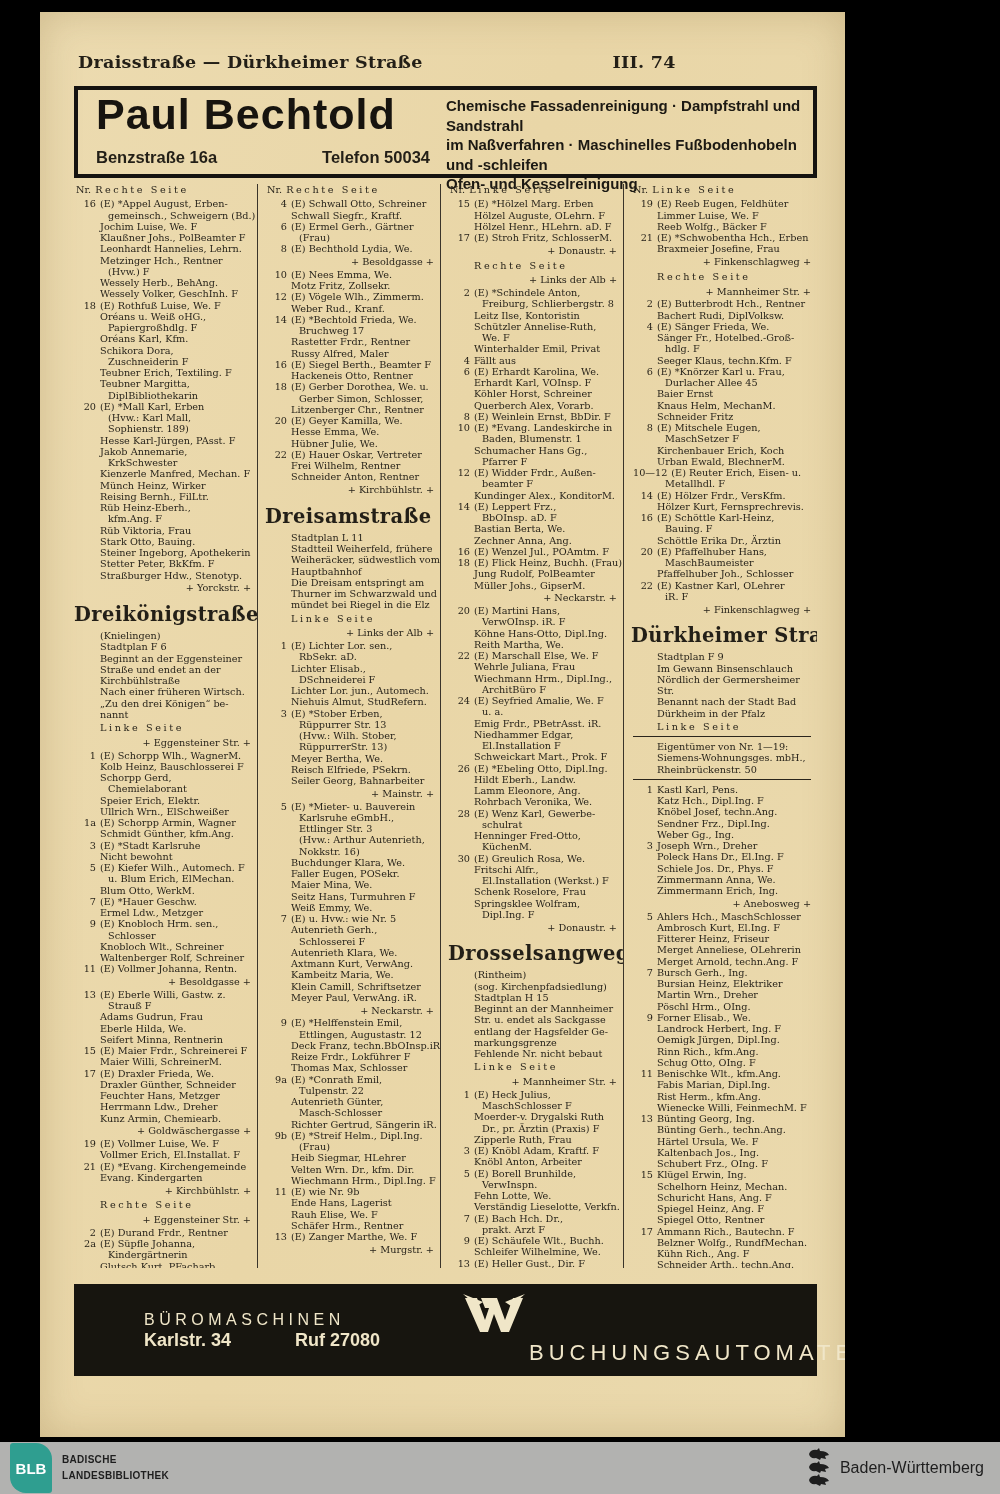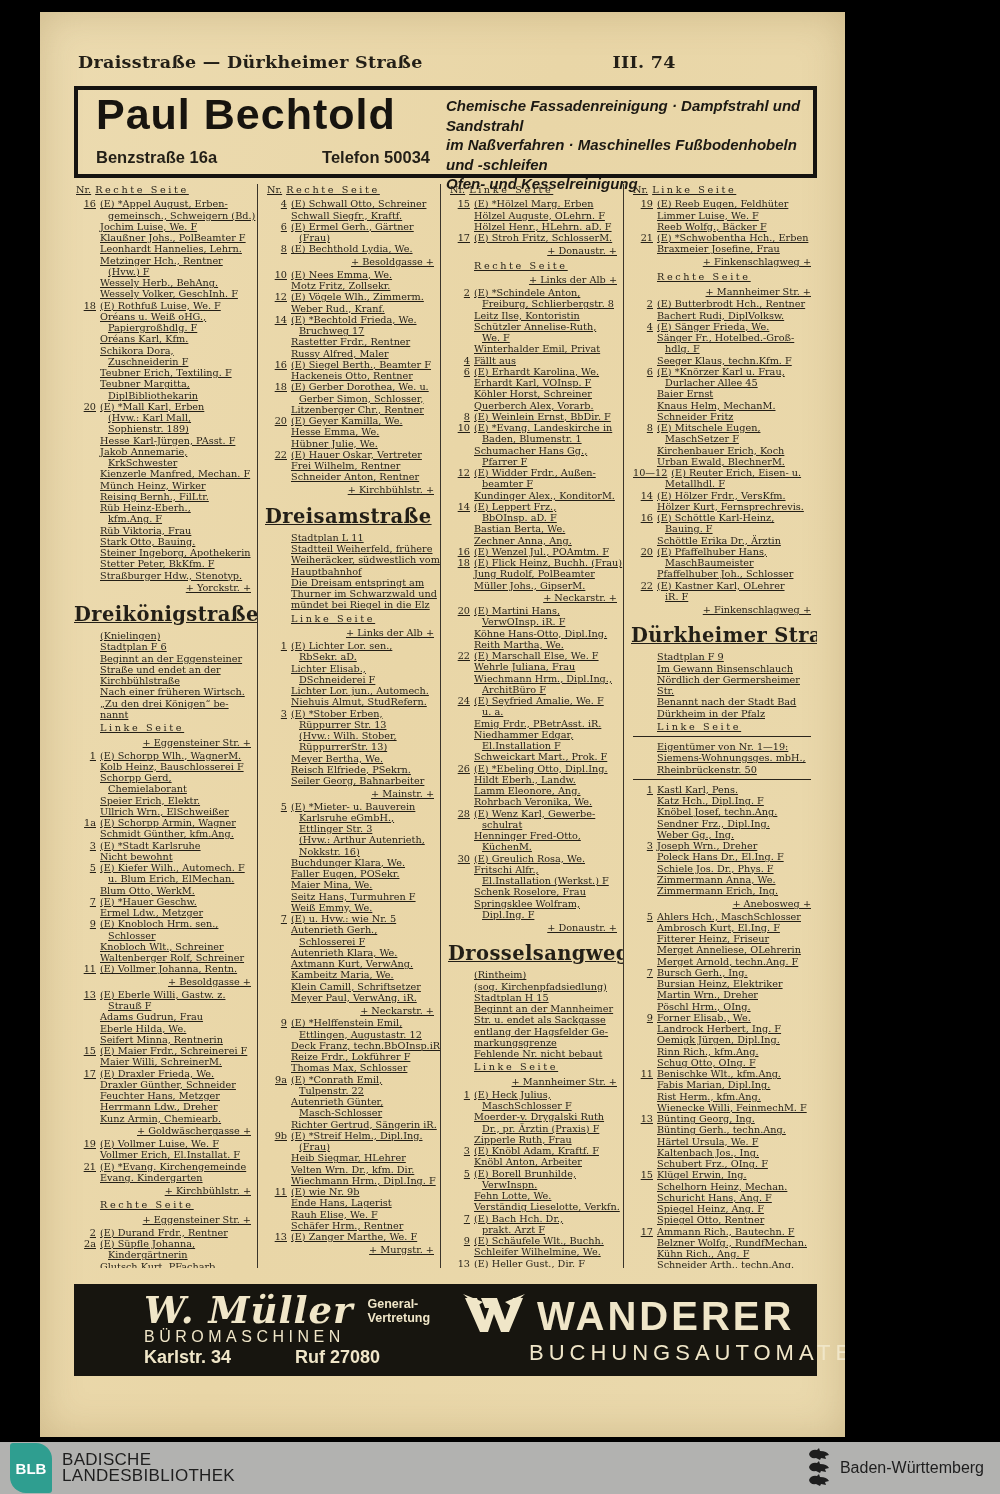--- a/index.html
+++ b/index.html
@@ -24,25 +24,25 @@
   .page-head .pageno{margin-left:190px;}
   
   .adbox{
     border:4px solid #151310;margin-top:14px;height:84px;
     display:flex;align-items:stretch;
     font-family:"Liberation Sans","DejaVu Sans",sans-serif;
   }
   .adbox .adleft{width:358px;flex:none;display:flex;flex-direction:column;justify-content:space-between;padding:2px 6px 7px 18px;box-sizing:border-box;}
   .ad-name{font-size:43px;font-weight:bold;letter-spacing:1px;line-height:44px;color:#17140f;}
   .ad-contact{display:flex;justify-content:space-between;font-weight:bold;font-size:16.5px;}
-  .adbox .adright{flex:1;padding:6px 4px 4px 10px;font-size:15px;font-weight:bold;line-height:19.5px;color:#1c1913;font-style:italic;}
+  .adbox .adright{flex:1;padding:6px 4px 4px 10px;font-size:15px;font-weight:bold;line-height:19.5px;color:#1c1913;}
   
   .columns{
     display:grid;grid-template-columns:1fr 1fr 1fr 1.06fr;
-    margin-top:6px;height:1084px;overflow:hidden;text-decoration:underline;
+    margin-top:6px;height:1084px;overflow:hidden;
   }
   .col{padding:0 6px 0 2px;overflow:hidden;}
   .col + .col{border-left:1.5px solid #3a342a;padding-left:9px;}
   .ln{display:flex;font-size:9.7px;line-height:11.25px;white-space:nowrap;}
   .ln .no{flex:none;min-width:20px;text-align:right;margin-right:4px;}
   .ln .tx{flex:1;}
   .ln.h{margin-bottom:3px;}
   .ln.h .hs{letter-spacing:2.6px;margin-left:4px;}
   .ln.p{padding-left:24px;}
   .ln.c{padding-left:32px;}
@@ -74,21 +74,21 @@
     position:absolute;left:0;bottom:0;width:1000px;height:52px;background:#b2b2b0;
     display:flex;align-items:center;
     font-family:"Liberation Sans","DejaVu Sans",sans-serif;color:#1e1e1e;
   }
   .blb-badge{
     width:42px;height:50px;margin-left:10px;flex:none;
     background:#2f9e90;color:#fff;font-weight:bold;font-size:15px;
     display:flex;align-items:center;justify-content:center;
     border-radius:3px 16px 3px 16px;
   }
-  .blb-text{margin-left:10px;font-weight:normal;font-size:17px;line-height:16px;letter-spacing:.3px;}
+  .blb-text{margin-left:10px;font-weight:bold;font-size:10px;line-height:16px;letter-spacing:.3px;}
   .footer .spacer{flex:1;}
   .crest{flex:none;margin-right:8px;}
   .region{font-size:16px;margin-right:16px;}
 </style>
 </head>
 <body>
 
 <div class="paper">
 
   <div class="page-head">
@@ -734,43 +734,35 @@
           <span class="tx">Ammann Rich., Bautechn.  F</span>
         </div>
         <div class="ln p">Belzner Wolfg., RundfMechan.</div>
         <div class="ln p">Kühn Rich., Ang.  F</div>
         <div class="ln d">Schneider Arth., techn.Ang.</div>
       </div>
   </div>
 
   <div class="adbottom">
     <div class="wm">
-      <div class="wm-row">
-        <span class="wm-name">W. Müller</span>
-        <span class="wm-role">
-          <span>General-</span><br>
-          <span>Vertretung</span>
-        </span>
-      </div>
       <div class="wm-cat">BÜROMASCHINEN</div>
       <div class="wm-contact">
         <span>Karlstr. 34</span>
         <span class="ruf">Ruf 27080</span>
       </div>
     </div>
     <div class="wanderer">
       <div class="wanderer-row">
         <span class="wlogo">
           <svg width="62" height="40" viewBox="0 0 62 40">
             <polygon points="2,4 14,4 22,26 26,14 22,14 18,4 34,4 42,26 50,4 60,4 46,38 38,38 31,20 25,38 17,38" fill="#f0e6c8"></polygon>
             <polygon points="0,0 20,8 14,12" fill="#f0e6c8"></polygon>
             <polygon points="62,0 42,8 48,12" fill="#f0e6c8"></polygon>
           </svg>
         </span>
-        <span class="wanderer-name">WANDERER</span>
       </div>
       <div class="wanderer-prod">BUCHUNGSAUTOMATEN</div>
     </div>
   </div>
 
 </div>
 
 <div class="footer">
   <div class="blb-badge">BLB</div>
   <div class="blb-text">

